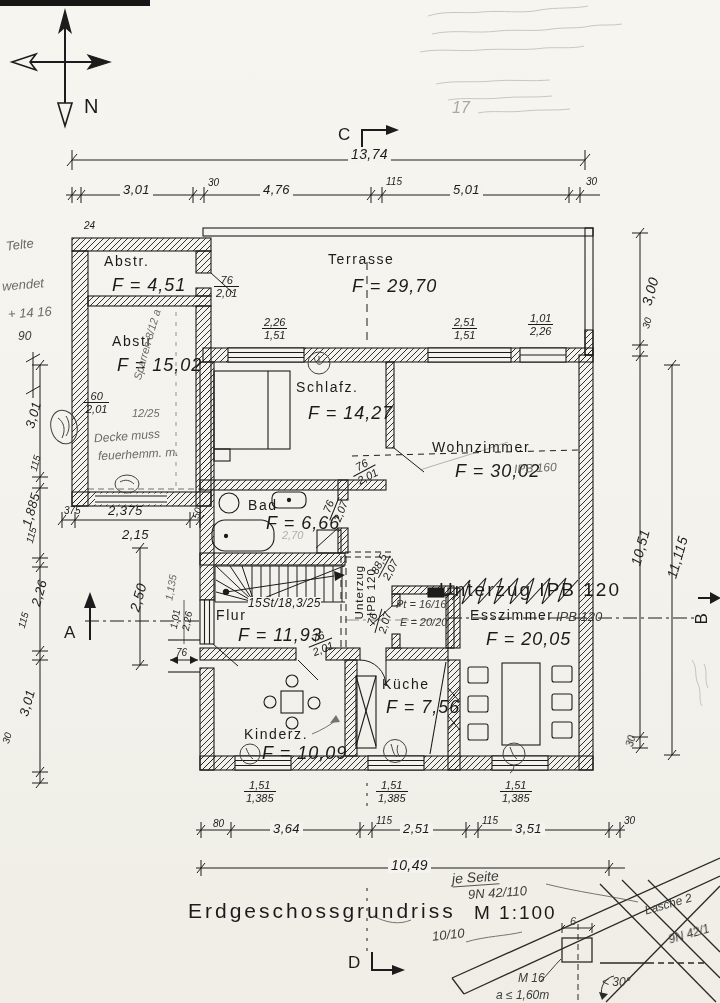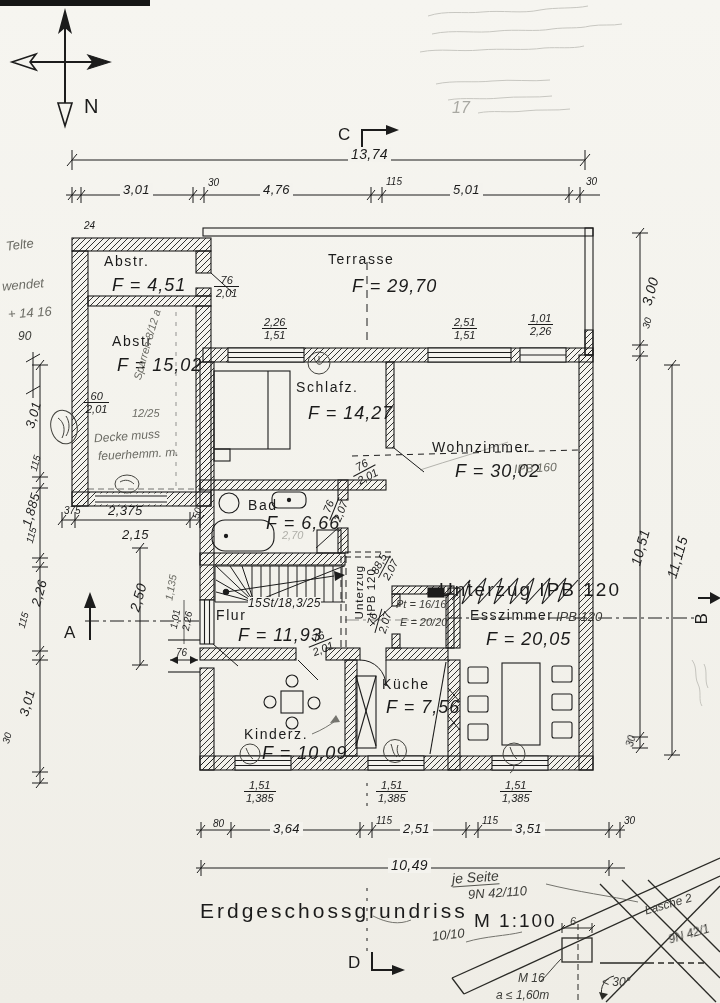--- a/index.html
+++ b/index.html
@@ -434,22 +434,22 @@
 <div class="lab hand hd" style="left:18px;top:330px;font-size:12px;">90</div>
 <div class="lab hand" style="left:132px;top:408px;font-size:11px;">12/25</div>
 <div class="lab hand" style="left:132px;top:378px;font-size:11px;transform:rotate(-74deg);transform-origin:left top;">Sparren 8/12 a</div>
 <div class="lab hand" style="left:94px;top:430px;font-size:12px;transform:rotate(-4deg);">Decke muss</div>
 <div class="lab hand" style="left:98px;top:448px;font-size:12px;transform:rotate(-3deg);">feuerhemm. m.</div>
 <div class="lab hand" style="left:452px;top:100px;font-size:16px;opacity:.55;">17</div>
 <div class="lab hand hd u" style="left:452px;top:870px;font-size:14px;transform:rotate(-4deg);">je Seite</div>
 <div class="lab hand hd" style="left:468px;top:886px;font-size:13px;transform:rotate(-4deg);">9N 42/110</div>
 <div class="lab hand hd" style="left:432px;top:928px;font-size:13px;transform:rotate(-6deg);">10/10</div>
 
-<div class="lab title" style="left:200px;top:900px;">Erdgeschossgrundriss</div>
-<div class="lab scale" style="left:474px;top:903px;margin-top:8px;">M 1:100</div>
+<div class="lab title" style="left:188px;top:900px;">Erdgeschossgrundriss</div>
+<div class="lab scale" style="left:474px;top:903px;">M 1:100</div>
 
 <div class="lab hand hd" style="left:570px;top:916px;font-size:11px;">6</div>
 <div class="lab hand hd" style="left:518px;top:972px;font-size:12px;">M 16</div>
 <div class="lab hand hd" style="left:496px;top:989px;font-size:12px;">a ≤ 1,60m</div>
 <div class="lab hand hd" style="left:602px;top:976px;font-size:12px;">&lt; 30°</div>
 <div class="lab hand hd" style="left:644px;top:898px;font-size:12px;transform:rotate(-16deg);">Lasche 2</div>
 <div class="lab hand hd" style="left:668px;top:928px;font-size:12px;transform:rotate(-16deg);">9N 42/1</div>
 
 </div>
 

